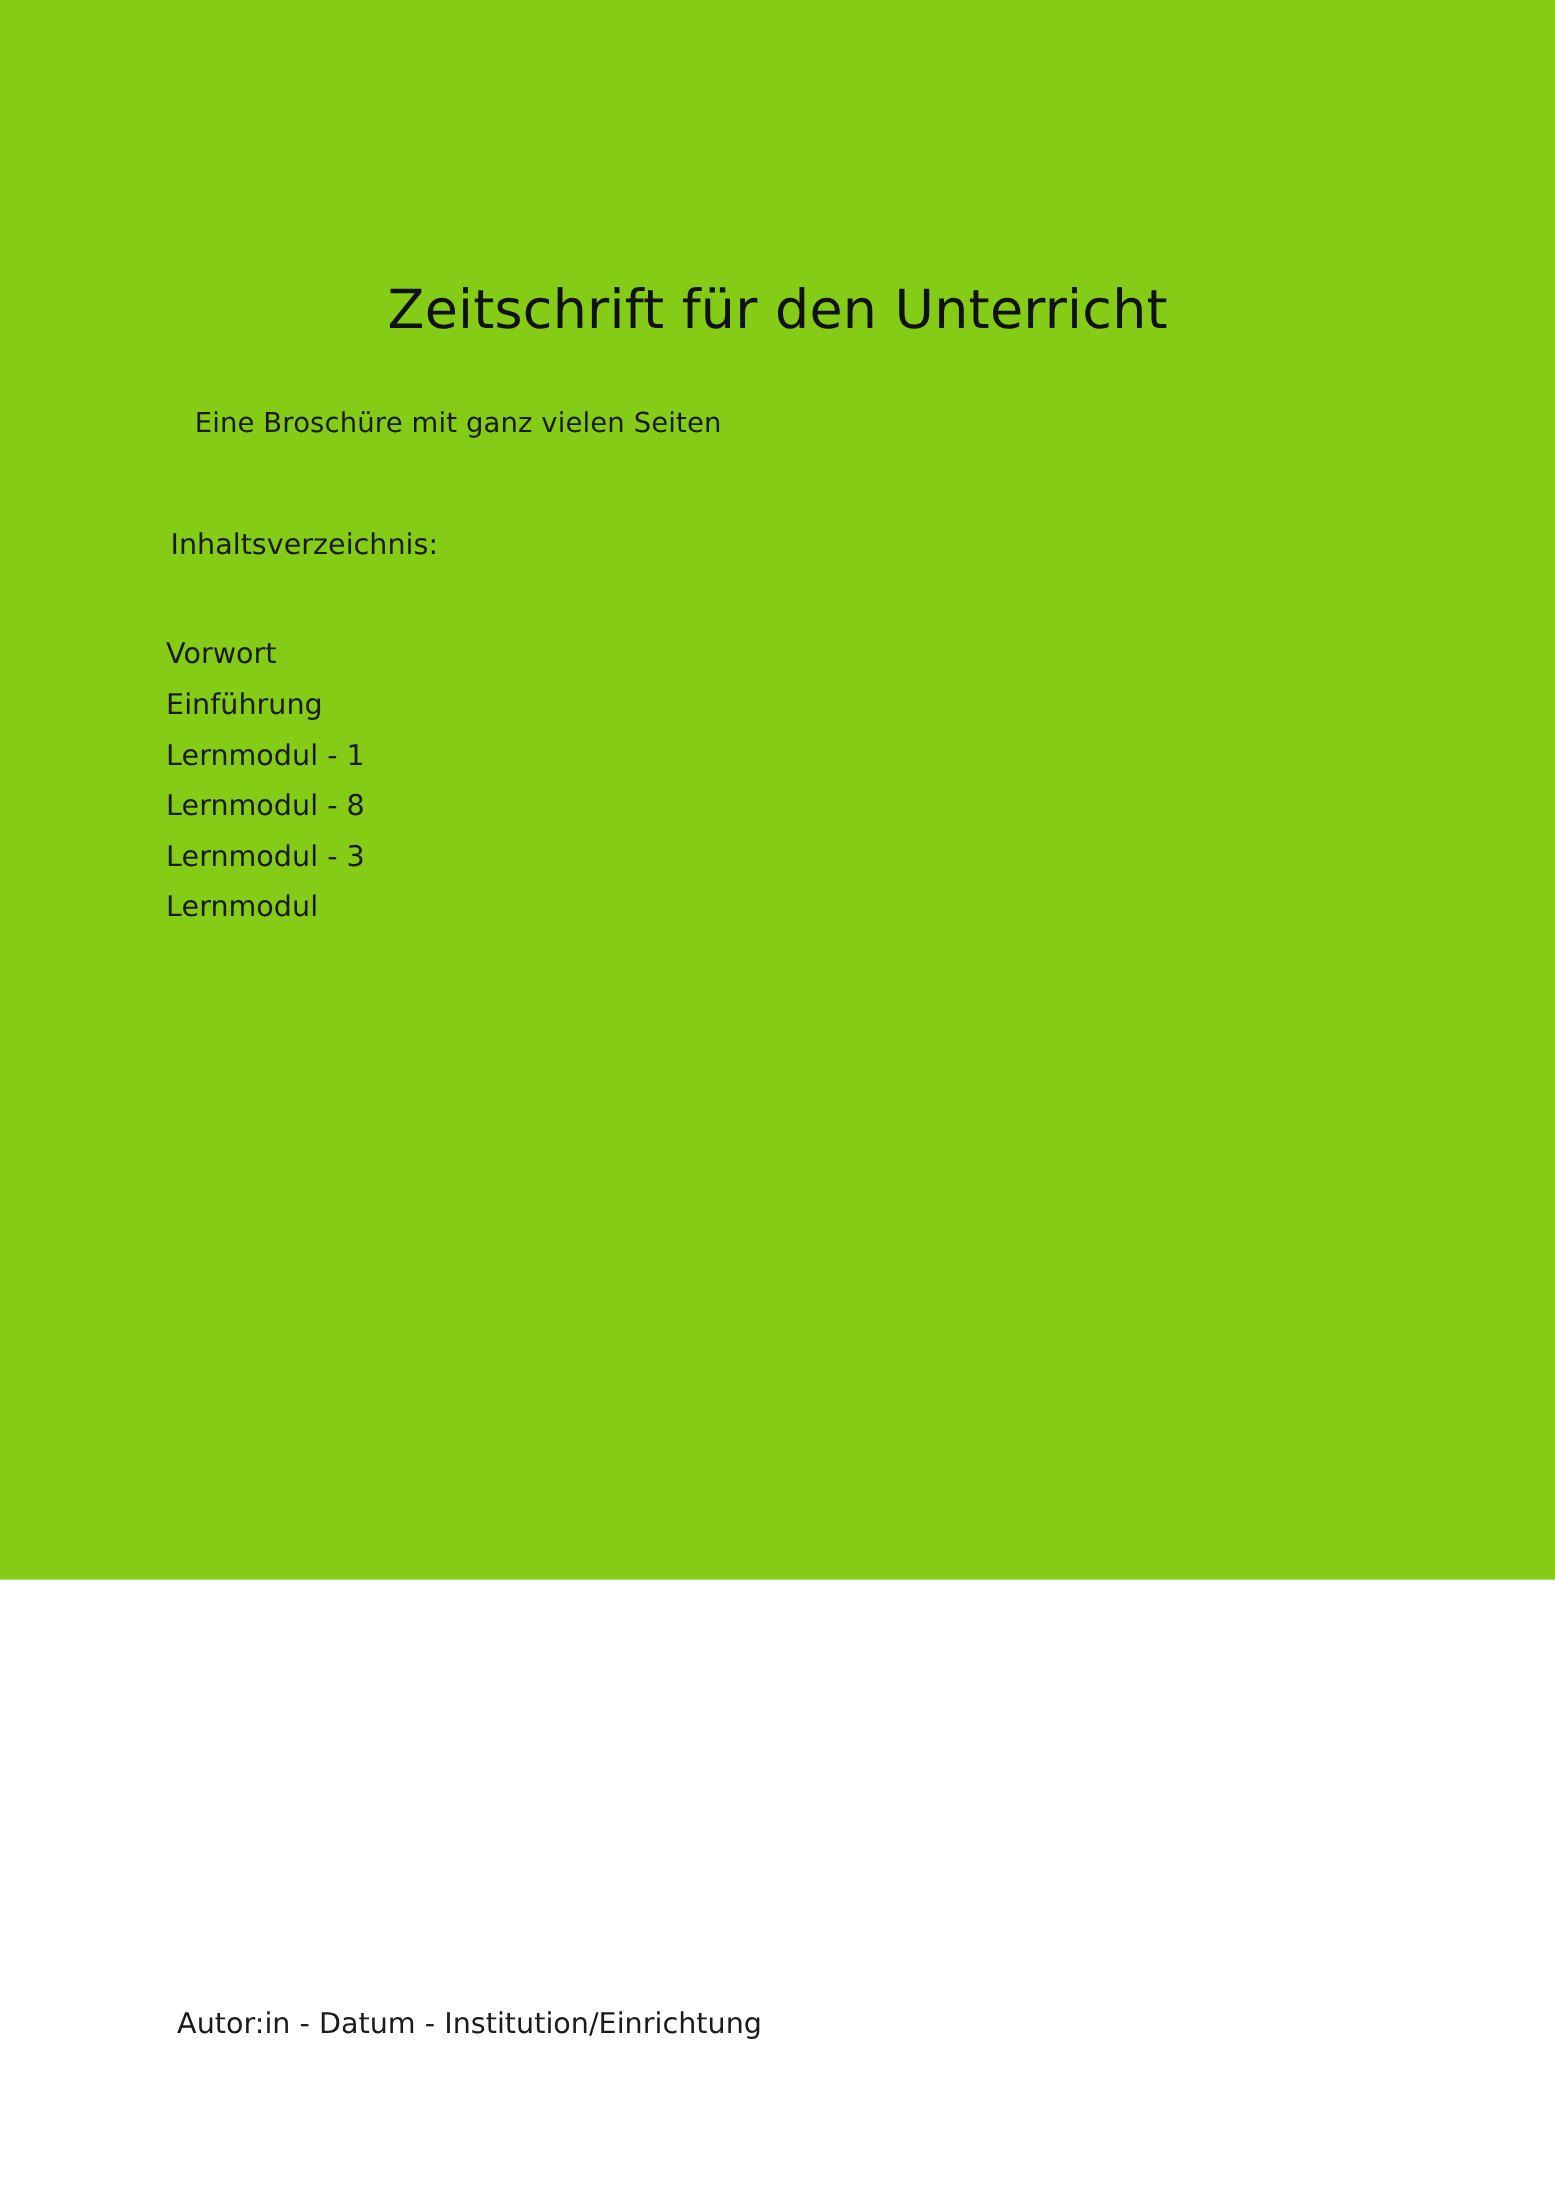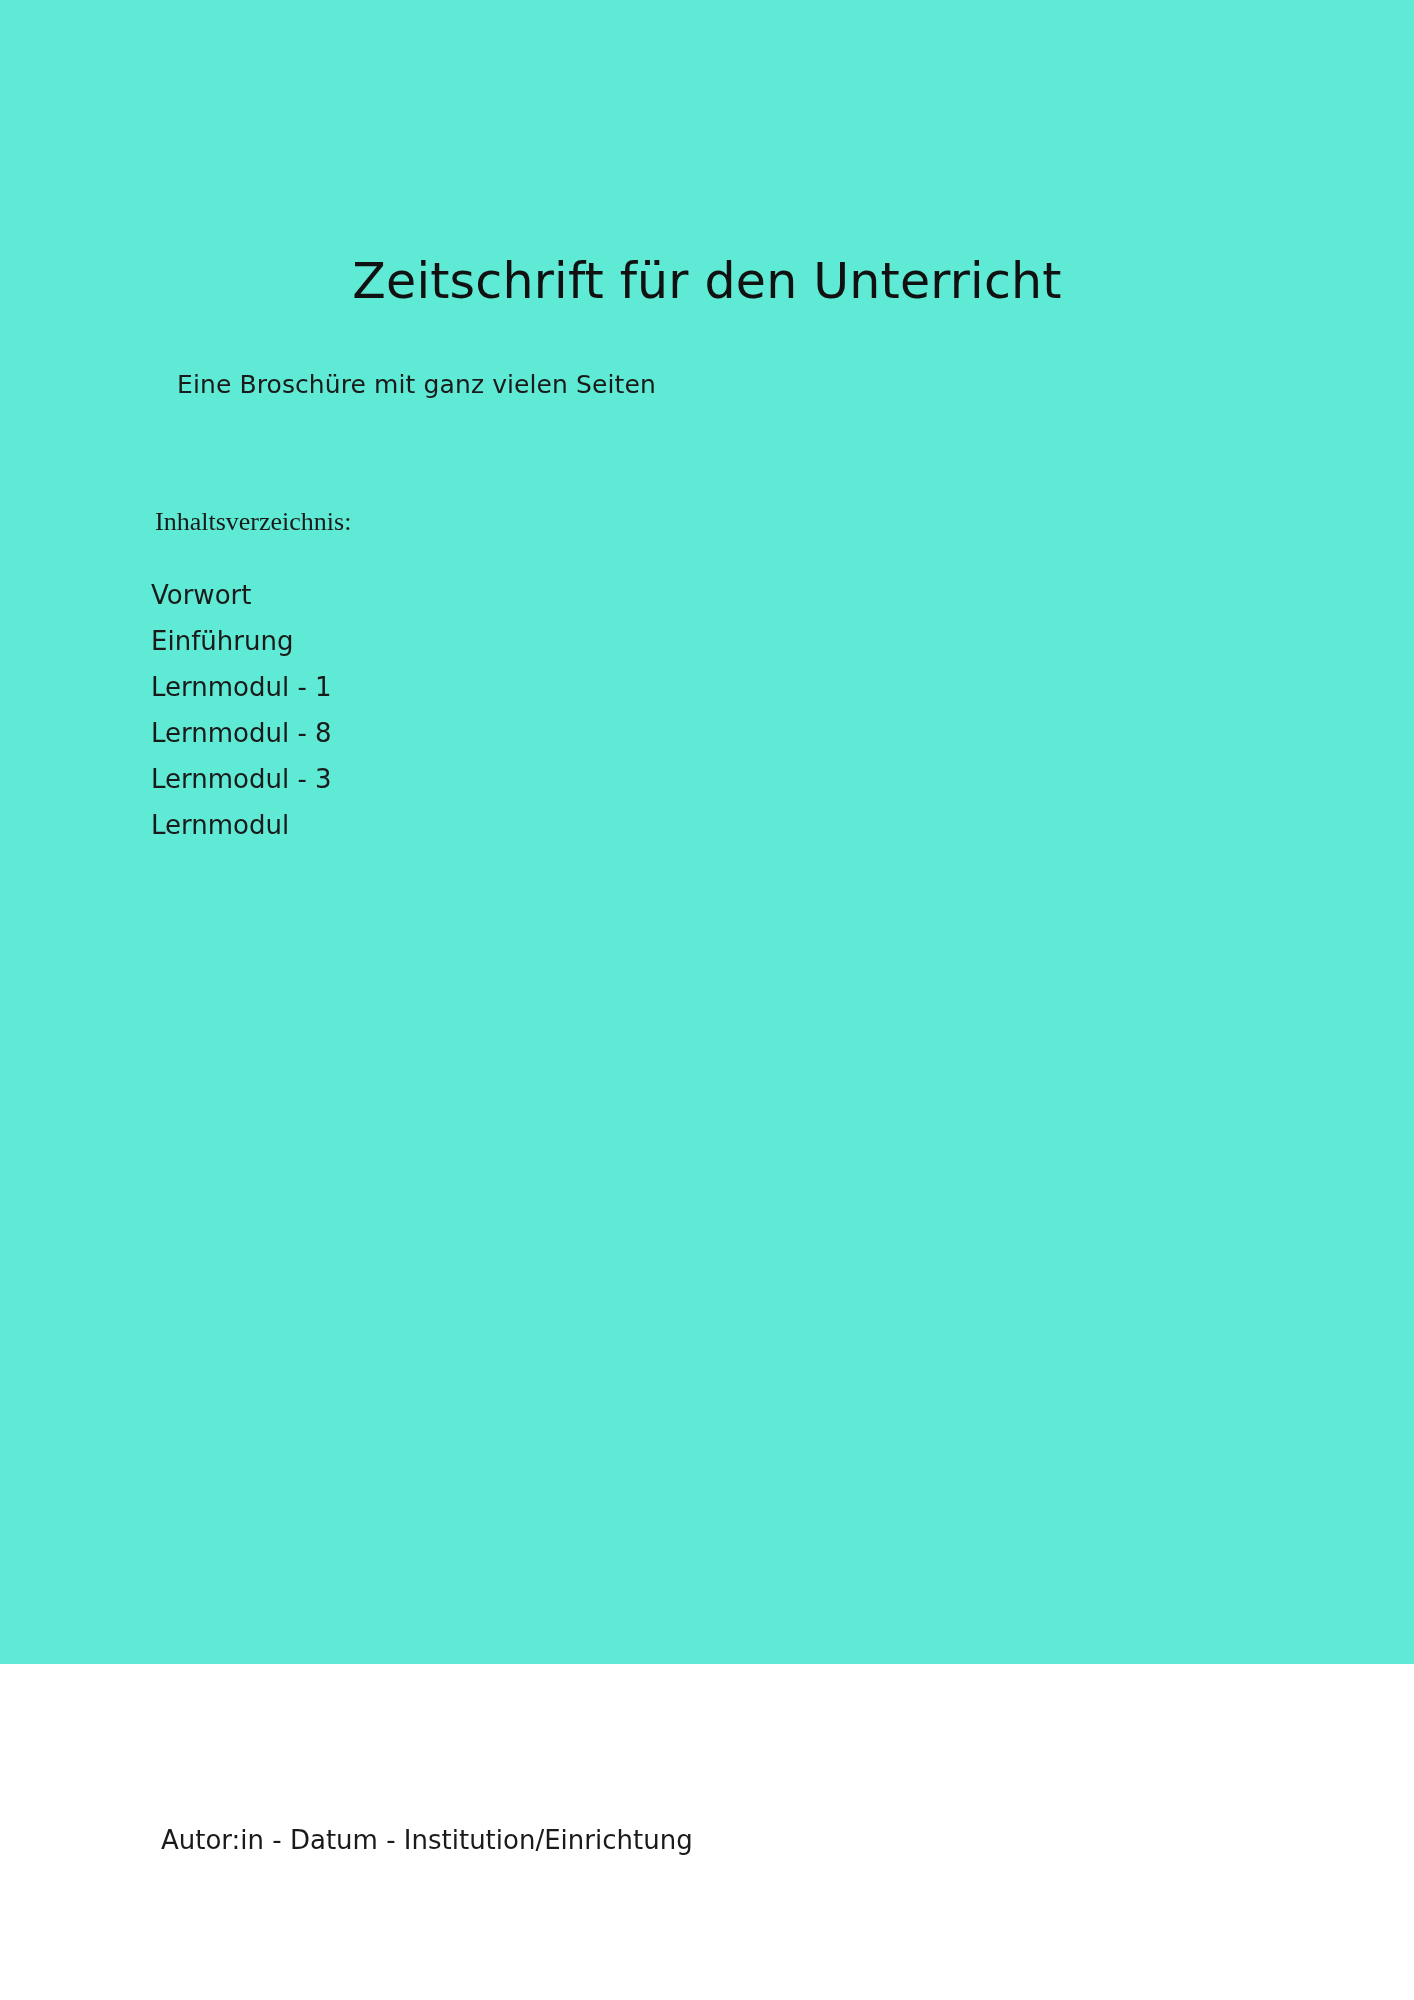--- a/index.html
+++ b/index.html
@@ -11,22 +11,22 @@
     width: 1414px;
     height: 2000px;
     font-family: "DejaVu Sans", sans-serif;
     color: #1a1a1a;
     position: relative;
     overflow: hidden;
   }
   .page {
     position: relative;
     width: 1414px;
-    height: 1664px;
-    background: #5eead4;
+    height: 1436px;
+    background: #84cc16;
   }
   .doc-title {
     position: absolute;
     top: 222px;
     left: 0;
     width: 1414px;
     text-align: center;
     font-size: 49px;
     font-weight: 400;
     letter-spacing: 0.2px;
@@ -38,26 +38,25 @@
     top: 370px;
     left: 177px;
     font-size: 25px;
     font-weight: 400;
     color: #1a1a1a;
     letter-spacing: 0.1px;
     text-align: right;
   }
   .toc-heading {
     position: absolute;
-    top: 507px;
+    top: 481px;
     left: 155px;
     font-size: 26px;
     font-weight: 400;
     color: #1a1a1a;
-    font-family: Liberation Serif, serif;
   }
   .toc-list {
     position: absolute;
     top: 572px;
     left: 151px;
     margin: 0;
     padding: 0;
     list-style: none;
   }
   .toc-list li {

